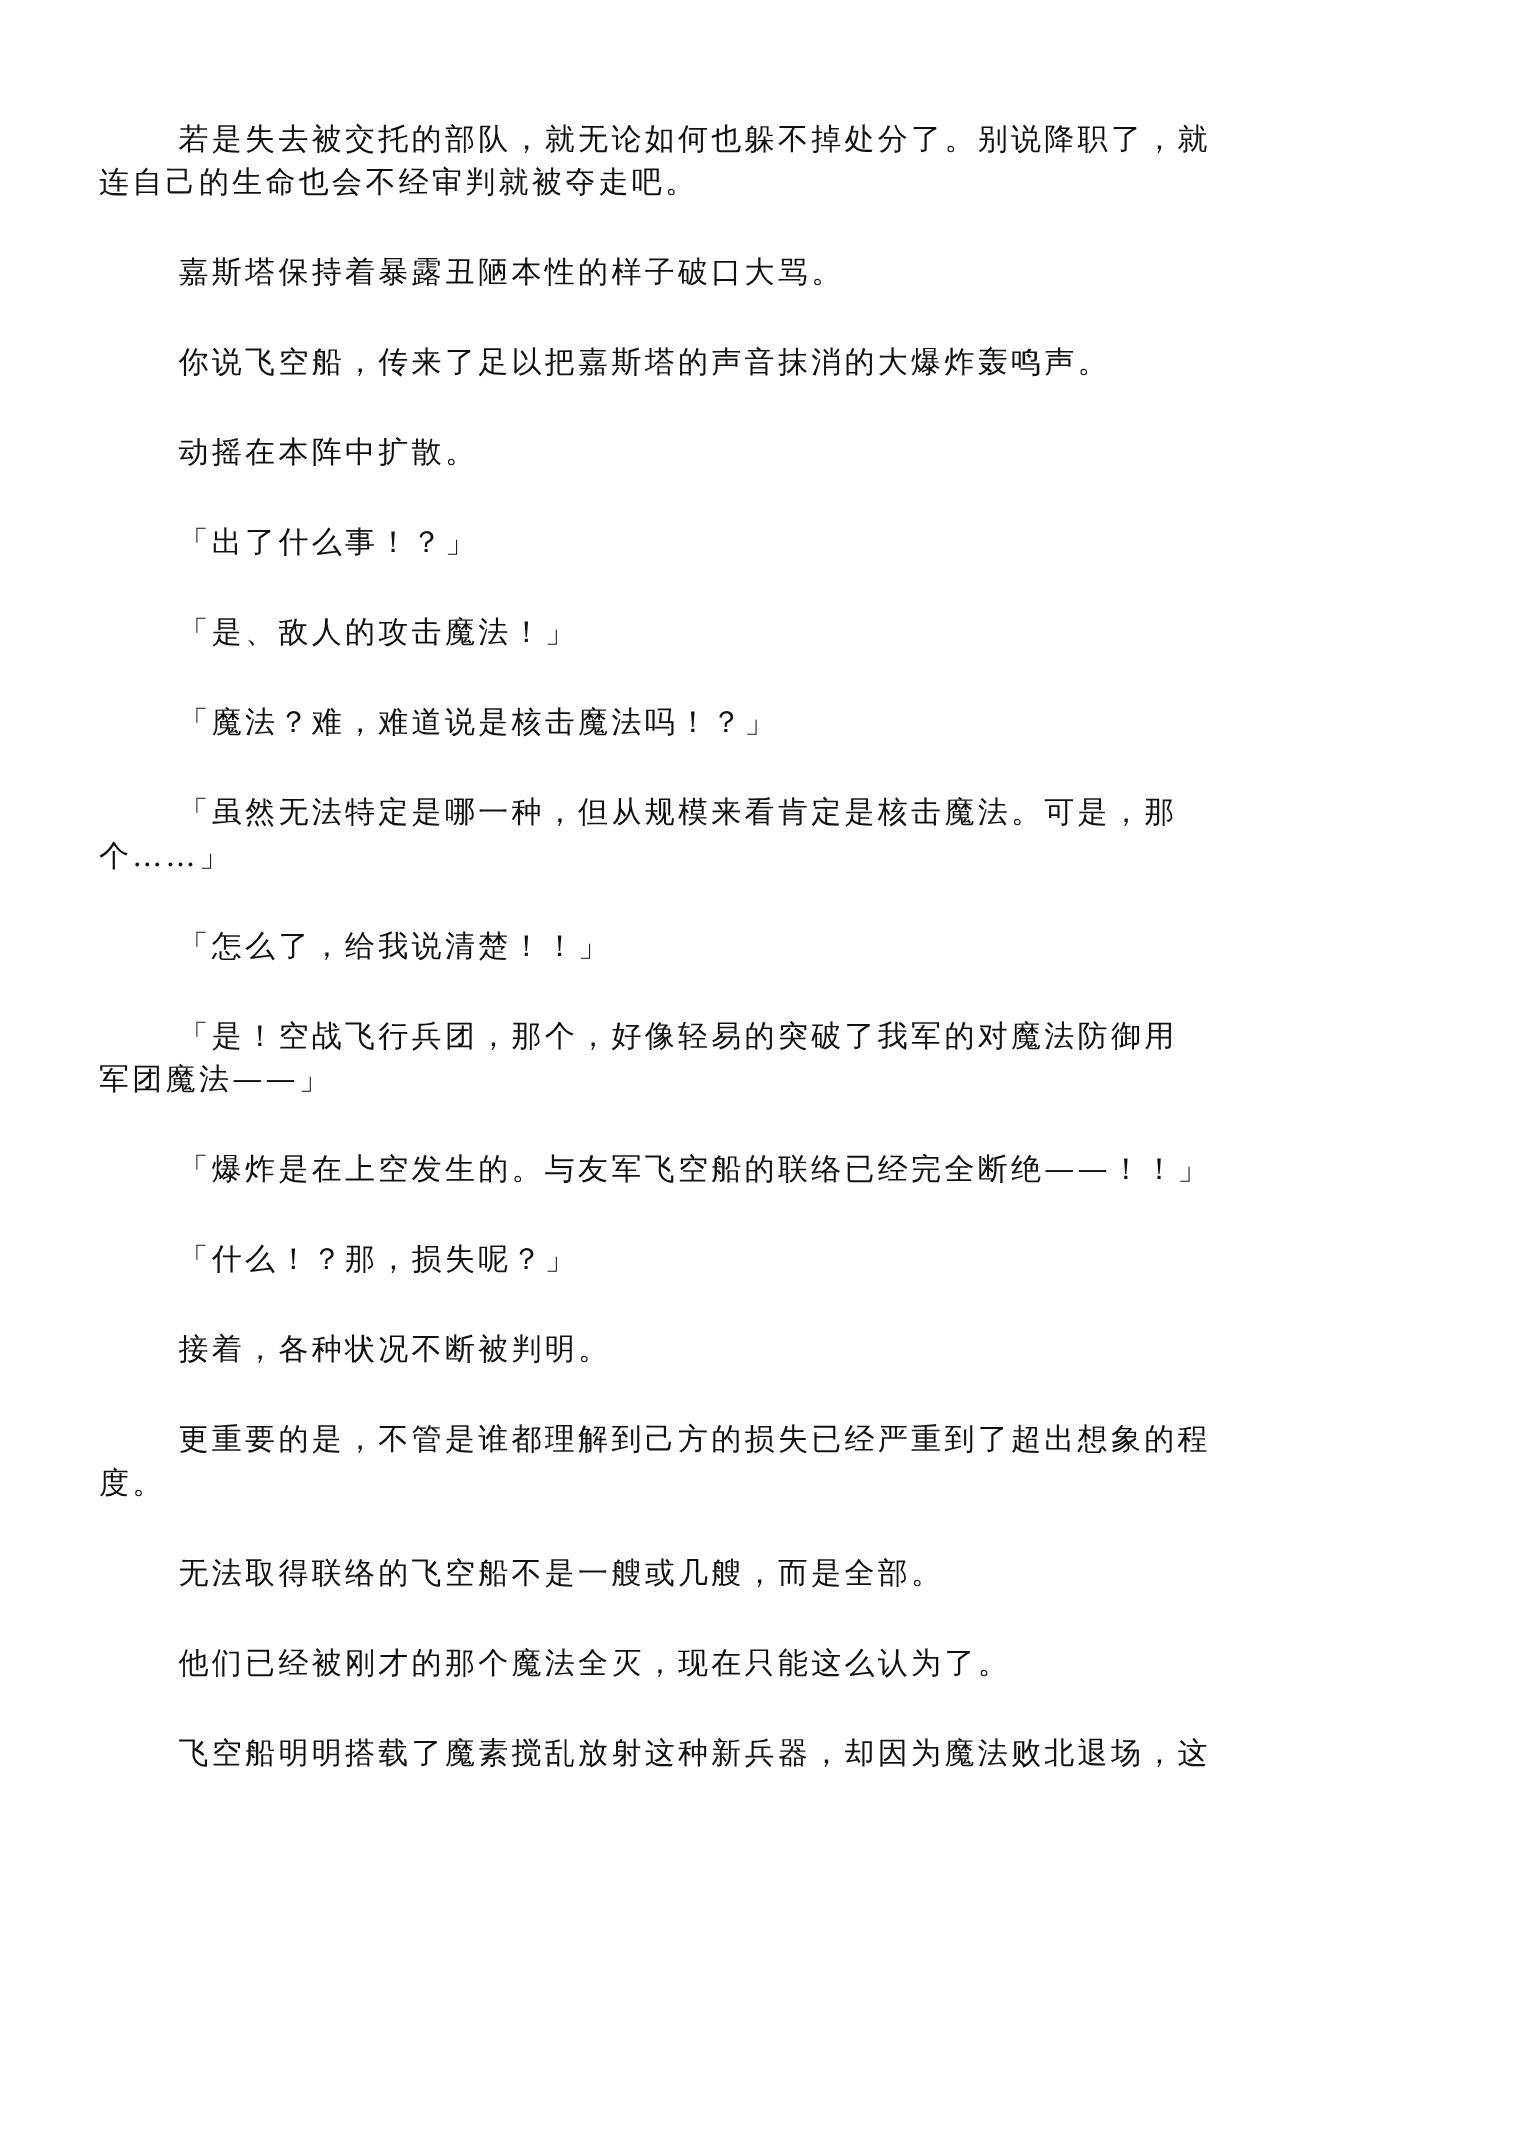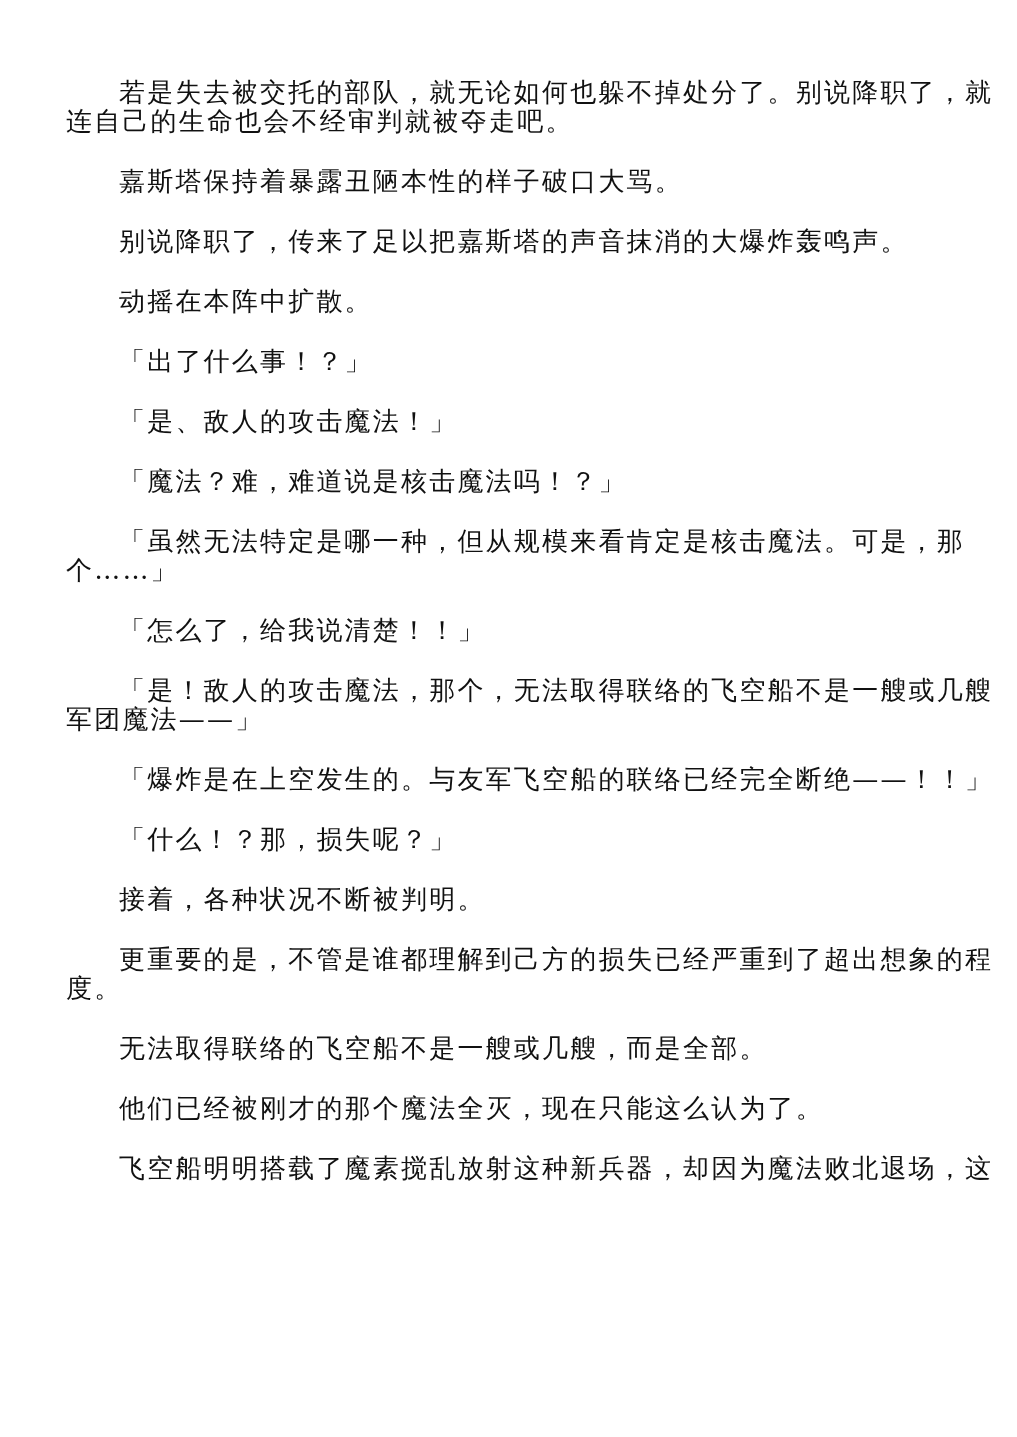--- a/index.html
+++ b/index.html
@@ -19,21 +19,21 @@
       position: absolute;
       left: 66px;
       top: 78px;
       width: 880px;
     }
     .para {
       margin: 0 0 31px 0;
     }
     .line {
       display: block;
-      font-size: 26px;
+      font-size: 20px;
       line-height: 29px;
       height: 29px;
       white-space: nowrap;
       letter-spacing: 2.2px;
     }
     .line.first {
       padding-left: 53px;
     }
   </style>
 </head>
@@ -41,21 +41,21 @@
 
 <div class="page" id="page">
     <p class="para">
       <span class="line first">若是失去被交托的部队，就无论如何也躲不掉处分了。别说降职了，就</span>
       <span class="line">连自己的生命也会不经审判就被夺走吧。</span>
     </p>
     <p class="para">
       <span class="line first">嘉斯塔保持着暴露丑陋本性的样子破口大骂。</span>
     </p>
     <p class="para">
-      <span class="line first">别说降职了，传来了足以把嘉斯塔的声音抹消的大爆炸轰鸣声。</span>
+      <span class="line first">你说飞空船，传来了足以把嘉斯塔的声音抹消的大爆炸轰鸣声。</span>
     </p>
     <p class="para">
       <span class="line first">动摇在本阵中扩散。</span>
     </p>
     <p class="para">
       <span class="line first">「出了什么事！？」</span>
     </p>
     <p class="para">
       <span class="line first">「是、敌人的攻击魔法！」</span>
     </p>
@@ -63,21 +63,21 @@
       <span class="line first">「魔法？难，难道说是核击魔法吗！？」</span>
     </p>
     <p class="para">
       <span class="line first">「虽然无法特定是哪一种，但从规模来看肯定是核击魔法。可是，那</span>
       <span class="line">个……」</span>
     </p>
     <p class="para">
       <span class="line first">「怎么了，给我说清楚！！」</span>
     </p>
     <p class="para">
-      <span class="line first">「是！敌人的攻击魔法，那个，无法取得联络的飞空船不是一艘或几艘</span>
+      <span class="line first">「是！空战飞行兵团，那个，好像轻易的突破了我军的对魔法防御用</span>
       <span class="line">军团魔法——」</span>
     </p>
     <p class="para">
       <span class="line first">「爆炸是在上空发生的。与友军飞空船的联络已经完全断绝——！！」</span>
     </p>
     <p class="para">
       <span class="line first">「什么！？那，损失呢？」</span>
     </p>
     <p class="para">
     </p>

